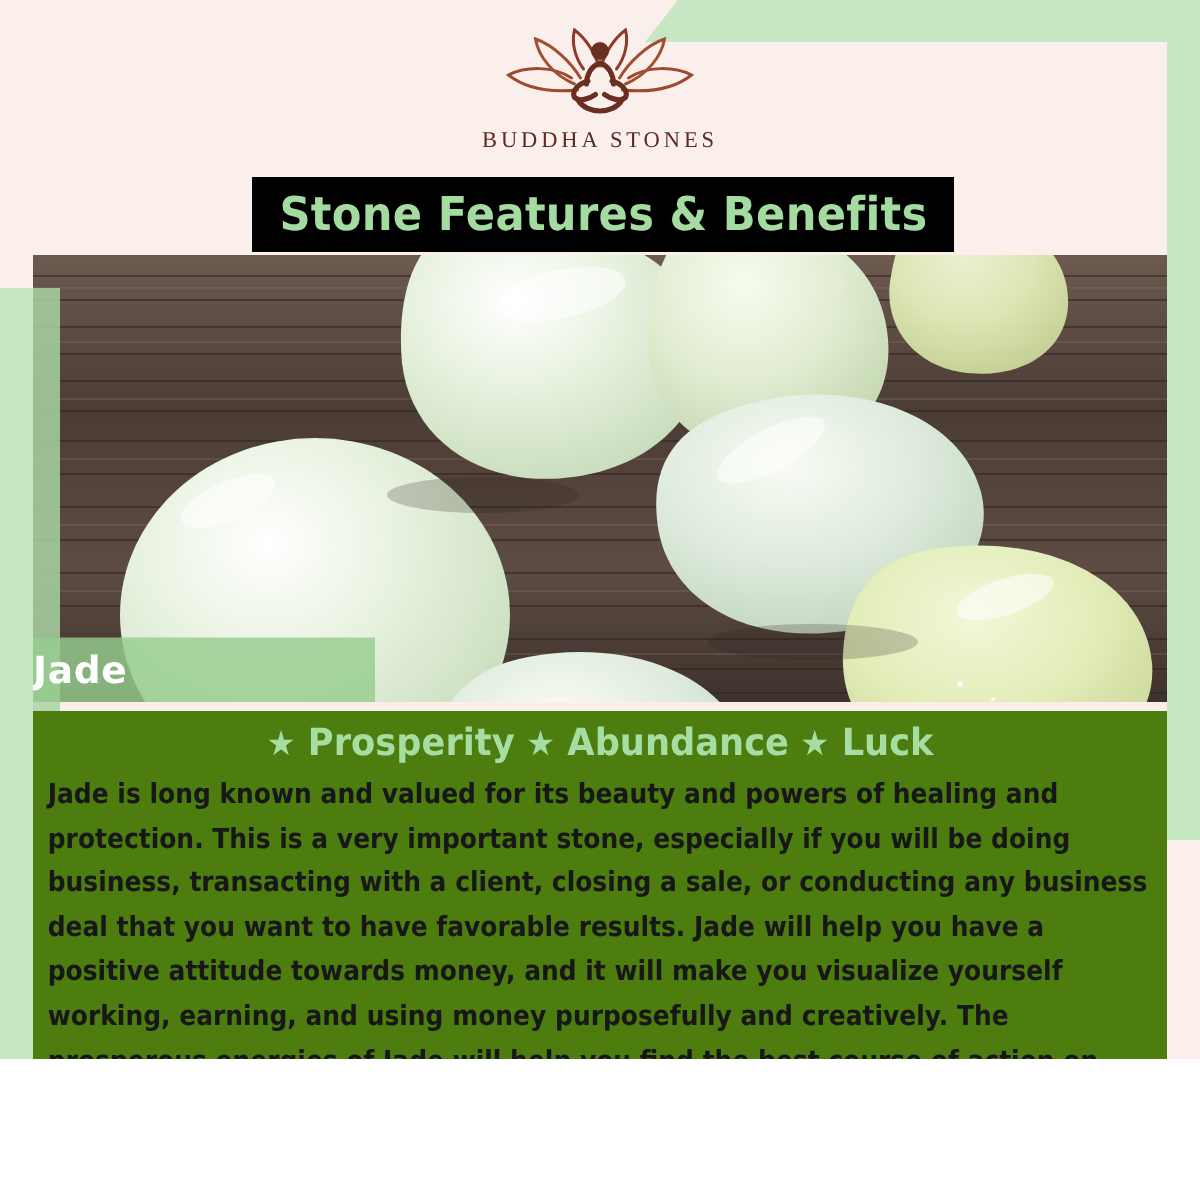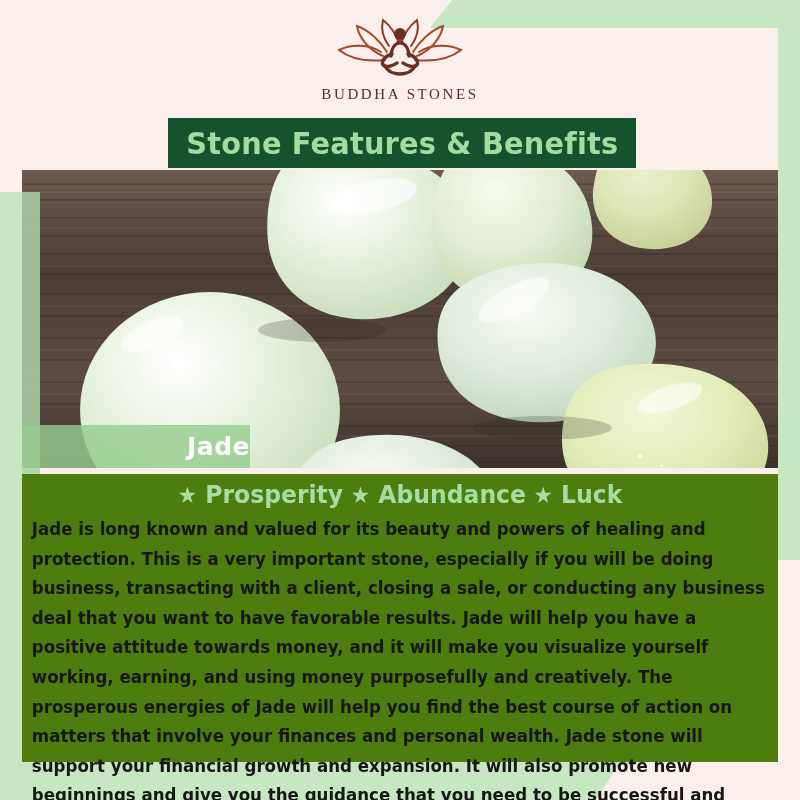--- a/index.html
+++ b/index.html
@@ -4,21 +4,21 @@
 <title>Buddha Stones - Jade</title>
 <style>
   html, body {
     margin: 0;
     padding: 0;
     background: #ffffff;
   }
   #page {
     position: relative;
     width: 800px;
-    height: 800px;
+    height: 706px;
     overflow: hidden;
     background: #fbefec;
     font-family: "Liberation Sans", sans-serif;
   }
 
   
   .deco-top-right {
     position: absolute;
     top: 0; right: 0;
     width: 370px; height: 28px;
@@ -81,21 +81,21 @@
     font-weight: 400;
   }
 
   
   .title-band {
     position: absolute;
     top: 118px;
     left: 168px;
     width: 468px;
     height: 50px;
-    background: #14532d;
+    background: #000000;
     z-index: 6;
     display: flex;
     align-items: center;
     justify-content: center;
   }
   .title-text {
     font-family: "DejaVu Sans", sans-serif;
     font-weight: bold;
     font-size: 31px;
     color: #a4dba0;
@@ -119,21 +119,21 @@
   .jade-band {
     position: absolute;
     top: 425px;
     left: 22px;
     width: 228px;
     height: 43px;
     background: rgba(150, 205, 143, .82);
     z-index: 4;
     display: flex;
     align-items: center;
-    justify-content: flex-end;
+    justify-content: flex-start;
   }
   .jade-text {
     font-family: "DejaVu Sans", sans-serif;
     font-weight: bold;
     font-size: 25px;
     color: #ffffff;
     letter-spacing: .5px;
   }
 
   

